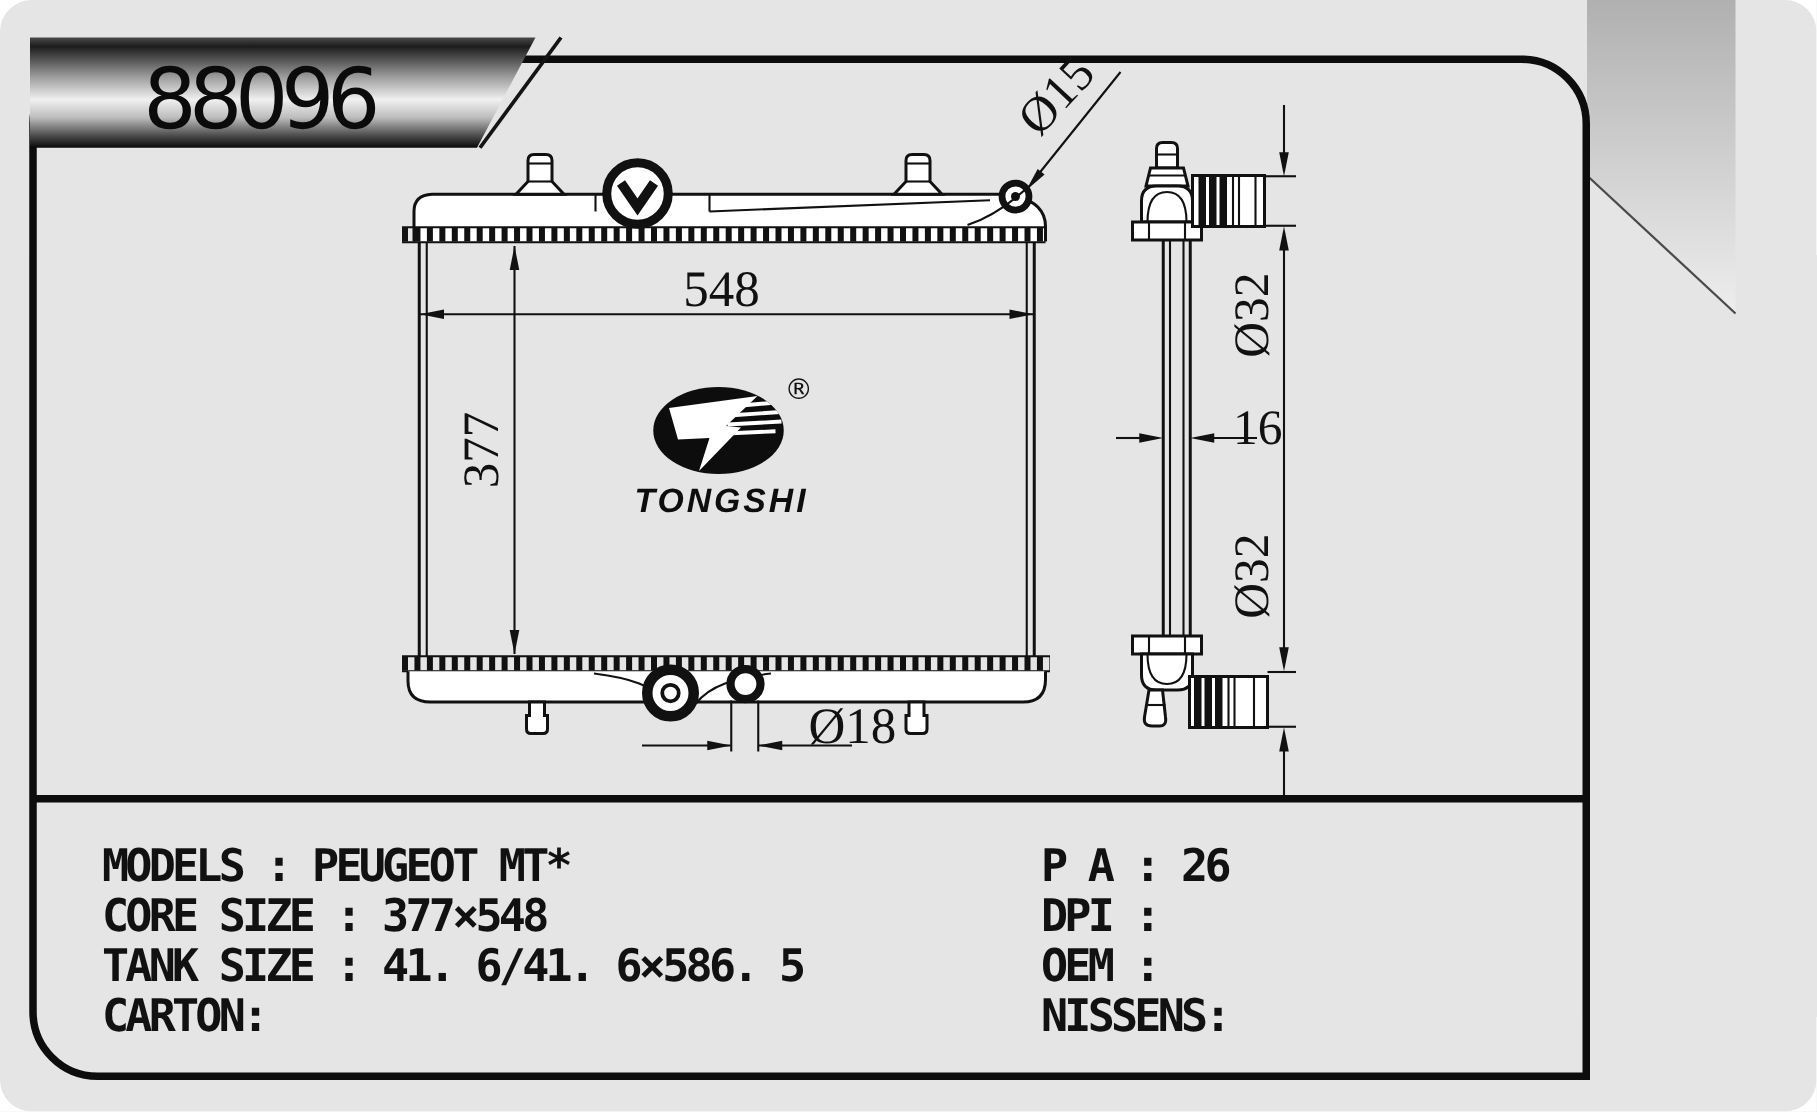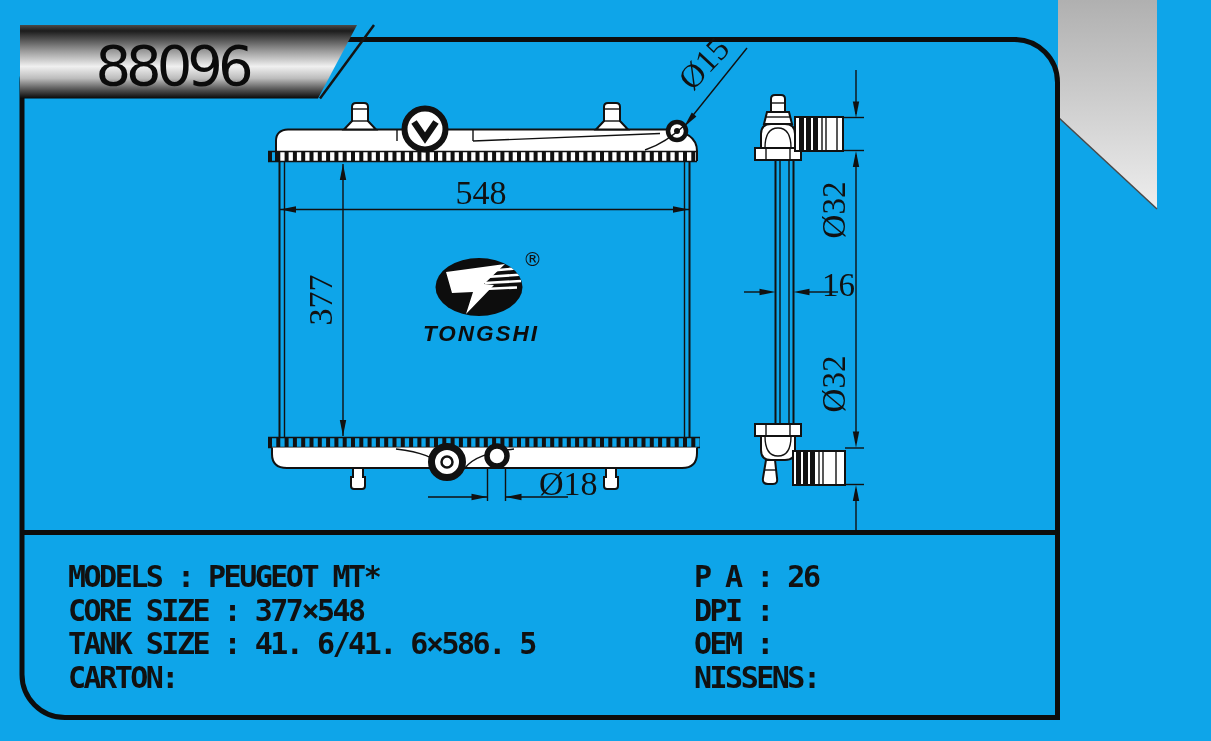--- a/index.html
+++ b/index.html
@@ -1,17 +1,17 @@
 <!DOCTYPE html>
 <html><head>
 <meta charset="utf-8">
 <style>
   html,body{margin:0;padding:0;background:#fff;}
-  .page{position:relative;width:1211px;height:741px;background:#0ea5e9;overflow:hidden;
-        font-family:"Liberation Sans",sans-serif;}
+  .page{position:relative;width:1211px;height:741px;background:#e5e5e5;overflow:hidden;
+        font-family:"Liberation Sans",sans-serif;border-radius:21px;}
   svg{position:absolute;left:0;top:0;}
   .dimtxt{font-family:"Liberation Serif",serif;font-size:33px;fill:#111;}
   .dimtxt-big{font-family:"Liberation Serif",serif;font-size:34px;fill:#111;}
   .spectxt{font-family:"DejaVu Sans Mono",monospace;font-size:30px;font-weight:bold;
            letter-spacing:-2.5px;fill:#111;}
   .badgetxt{font-family:"DejaVu Sans",sans-serif;font-size:56px;letter-spacing:-5px;fill:#0b0b0b;}
   .brandtxt{font-family:"Liberation Sans",sans-serif;font-weight:bold;font-style:italic;
             font-size:22.5px;letter-spacing:2px;fill:#0d0d0d;}
   .regtxt{font-family:"DejaVu Sans",sans-serif;font-size:19px;fill:#111;}
   .ln{stroke:#111;fill:none;}

